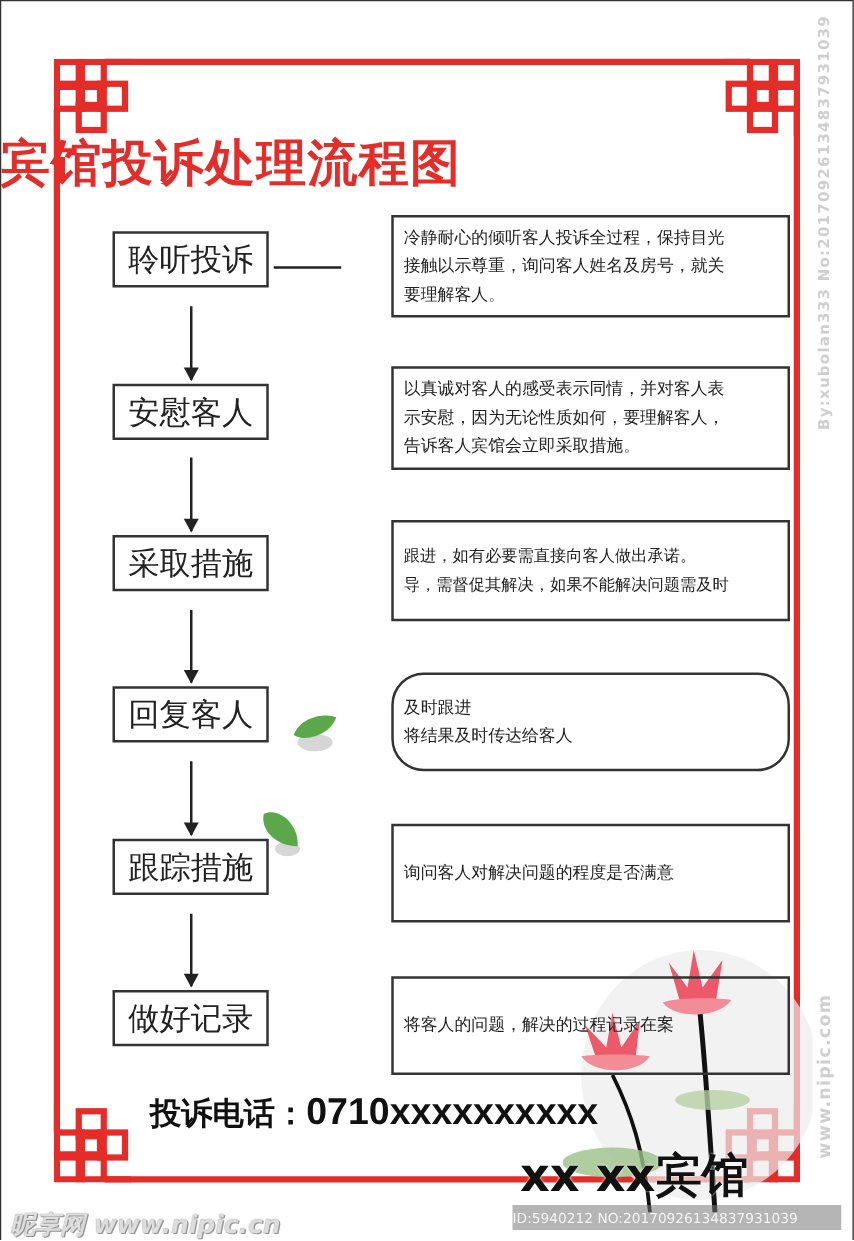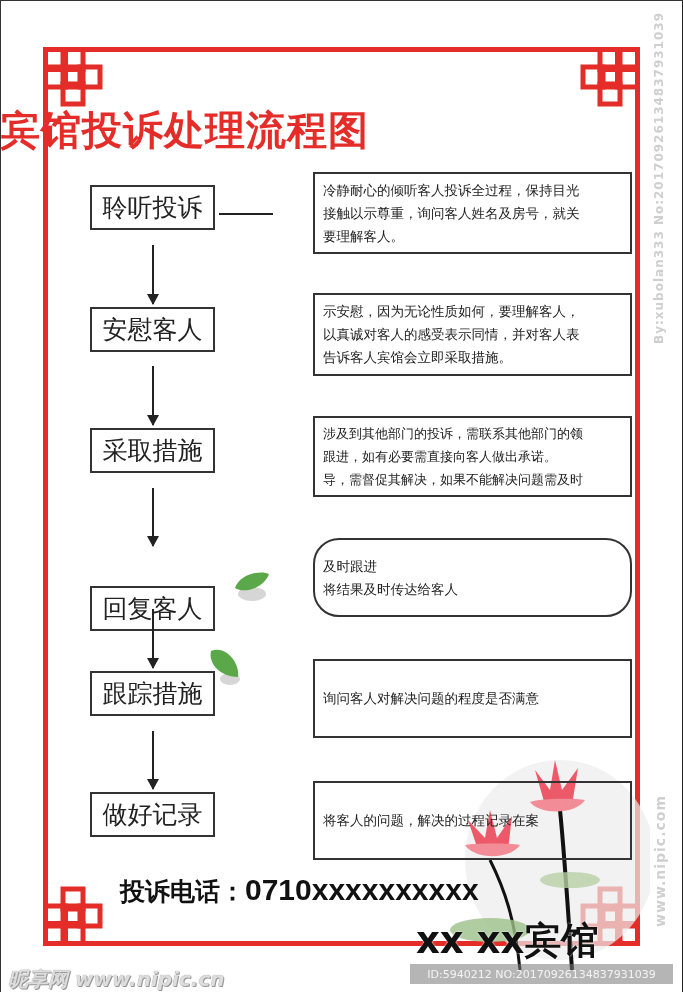--- a/index.html
+++ b/index.html
@@ -11,21 +11,21 @@
   .step{position:absolute;left:90px;width:125px;height:45px;border:2px solid #333;background:#fff;box-sizing:border-box;display:flex;align-items:center;justify-content:center;font-size:25px;color:#222;}
   .desc{position:absolute;left:274px;width:319px;border:2px solid #333;background:rgba(255,255,255,0.85);box-sizing:border-box;padding:0 8px;font-size:13.5px;line-height:23px;color:#222;display:flex;align-items:center;margin-left:39px;}
   .desc span{display:block;}
   .arrow{position:absolute;left:152px;width:1.5px;background:#222;}
   .arrow::after{content:"";position:absolute;left:-5px;bottom:-1px;border-left:6px solid transparent;border-right:6px solid transparent;border-top:11px solid #222;}
   .connector{position:absolute;left:219px;top:213px;width:54px;height:1.5px;background:#222;}
   .phone{position:absolute;left:120px;top:873px;font-size:25px;font-weight:bold;color:#111;}
   .hotel{position:absolute;left:416px;top:916px;font-size:37px;font-weight:bold;color:#111;text-shadow:0 0 2px #fff;}
   .wm-side{position:absolute;writing-mode:vertical-rl;color:#cfcfcf;font-size:12px;font-weight:bold;letter-spacing:1px;}
   .wm-bottom{position:absolute;left:8px;top:966px;color:#ddd;font-size:20px;font-style:italic;font-weight:bold;text-shadow:0 0 1px #888,1px 1px 0 #999;}
-  .wm-id{position:absolute;left:410px;top:964px;width:263px;height:20px;background:rgba(120,120,120,0.55);color:#f4f4f4;font-size:11px;line-height:22px;text-align:center;}
+  .wm-id{position:absolute;left:410px;top:964px;width:263px;height:20px;background:rgba(120,120,120,0.55);color:#f4f4f4;font-size:11px;line-height:22px;}
   .leaf{position:absolute;}
   .lotus{position:absolute;left:450px;top:750px;width:200px;height:220px;}
 </style>
 </head>
 <body>
 
 <div class="page-edge"></div>
 
 <div class="frame-line" style="left:84px;top:47px;width:516px;height:5px;"></div>
 <div class="frame-line" style="left:84px;top:941px;width:516px;height:5px;"></div>
@@ -120,42 +120,41 @@
   </div>
 </div>
 
 <div class="arrow" style="top:245px;height:59px;"></div>
 
 <div class="step" style="top:307px;">
     <span>安慰客人</span>
   </div>
 <div class="desc" style="top:293px;height:83px;">
   <div>
+    <span>以真诚对客人的感受表示同情，并对客人表</span>
     <span>示安慰，因为无论性质如何，要理解客人，</span>
-    <span>以真诚对客人的感受表示同情，并对客人表</span>
     <span>告诉客人宾馆会立即采取措施。</span>
   </div>
 </div>
 
 <div class="arrow" style="top:366px;height:59px;"></div>
 
 <div class="step" style="top:428px;">
     <span>采取措施</span>
   </div>
 <div class="desc" style="top:416px;height:81px;font-size:13px;">
   <div>
-    <span>涉及到其他部门的投诉，需联系其他部门的领</span>
     <span>跟进，如有必要需直接向客人做出承诺。</span>
     <span>导，需督促其解决，如果不能解决问题需及时</span>
   </div>
 </div>
 
 <div class="arrow" style="top:488px;height:58px;"></div>
 
-<div class="step" style="top:549px;margin-top:37px;">
+<div class="step" style="top:549px;">
     <span>回复客人</span>
   </div>
 <div class="desc" style="top:538px;height:79px;border-radius:26px;">
   <div>
     <span>及时跟进</span>
     <span>将结果及时传达给客人</span>
   </div>
 </div>
 
 <div class="arrow" style="top:609px;height:59px;"></div>

